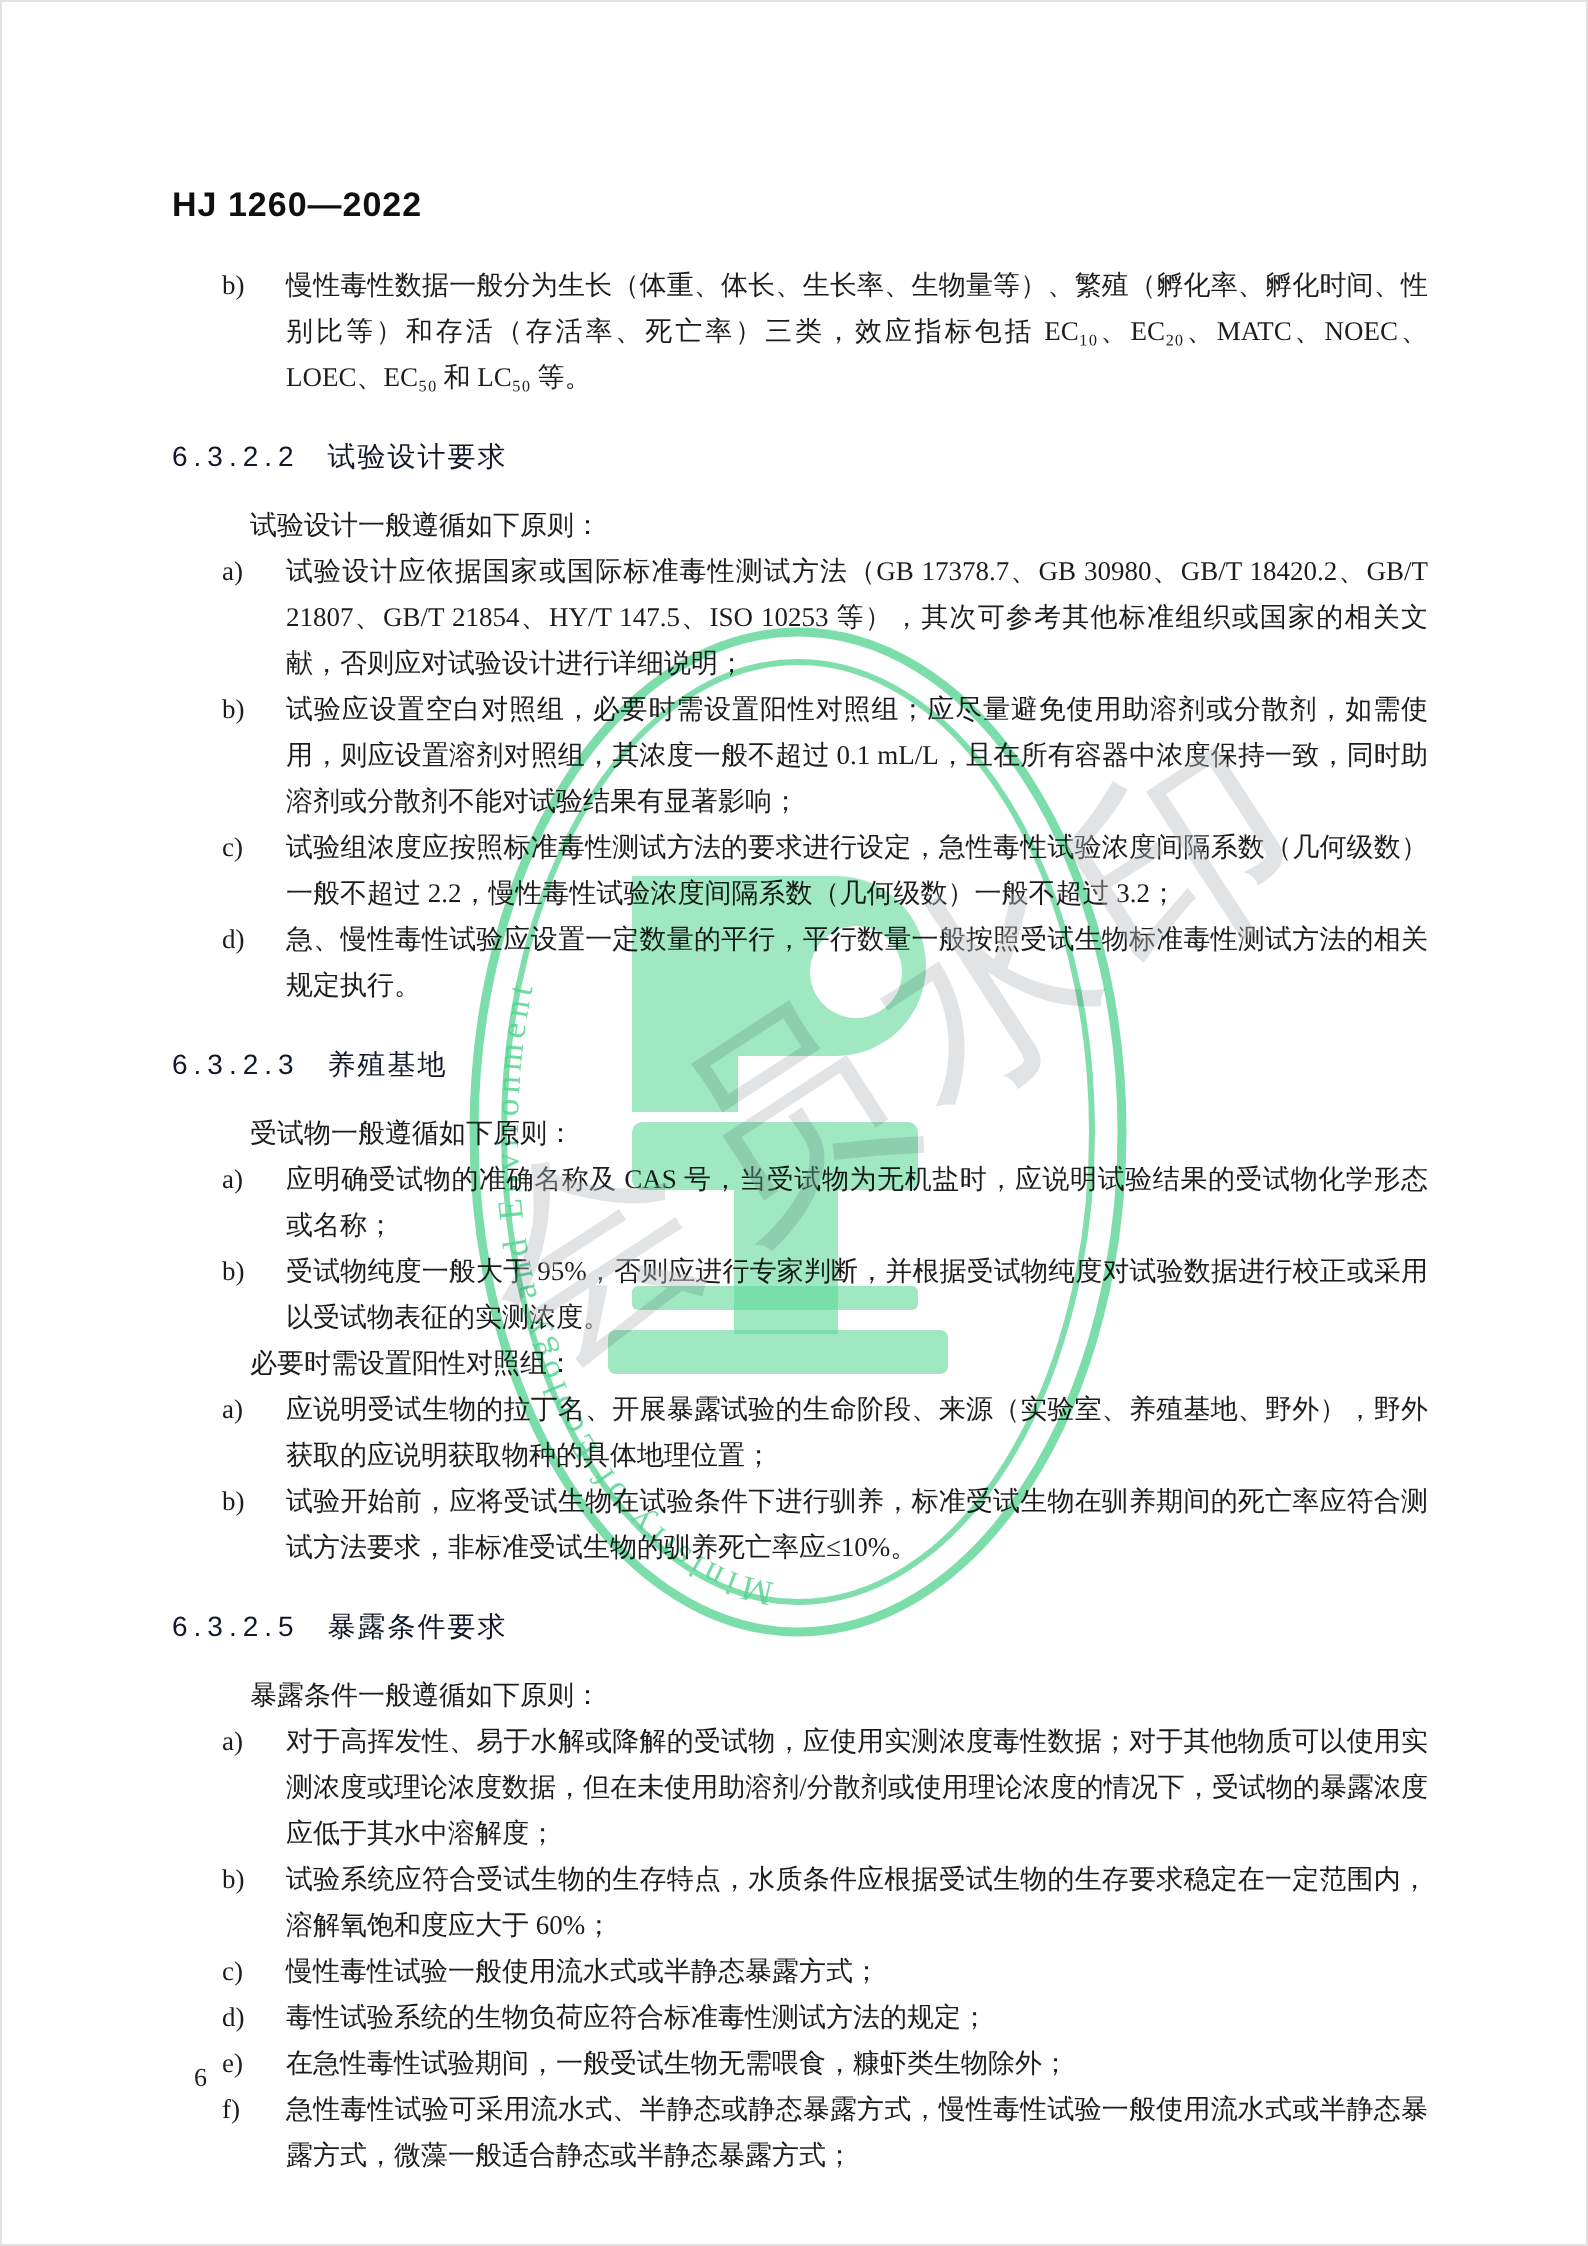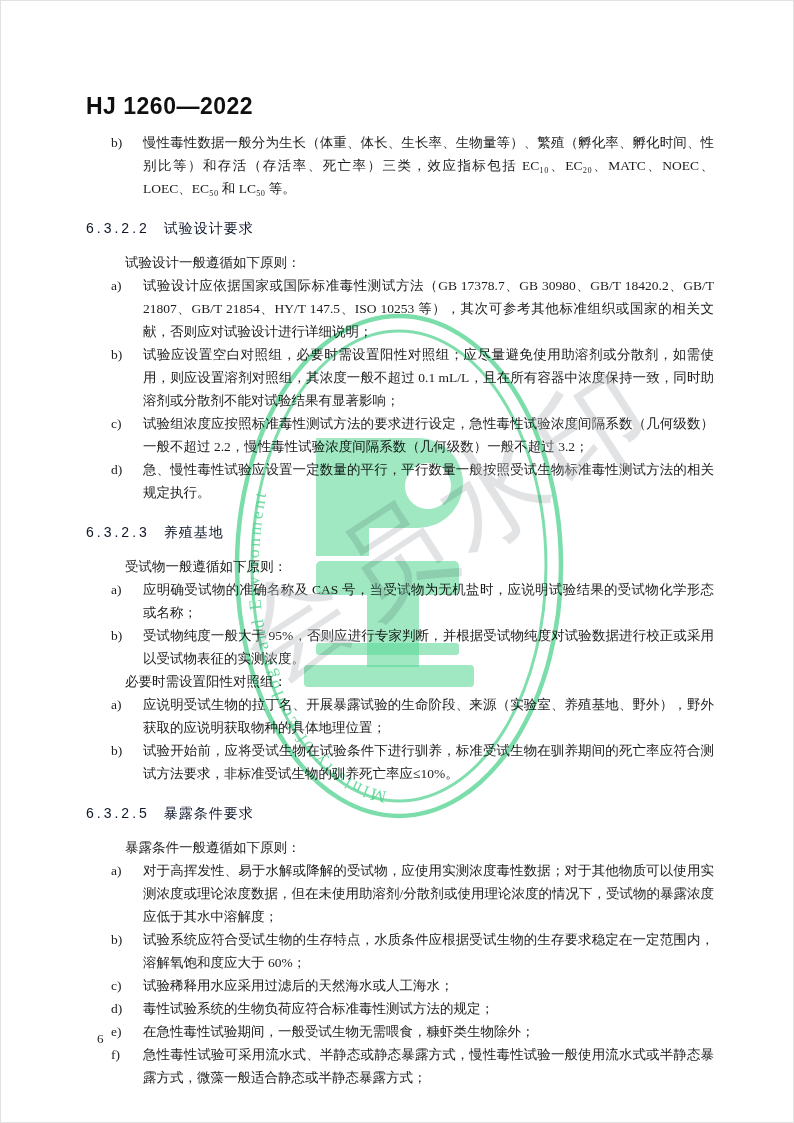--- a/index.html
+++ b/index.html
@@ -5,21 +5,21 @@
   html,body { margin:0; padding:0; background:#f2f2f2; }
   .page {
     position:relative; width:794px; height:1123px; margin:0 auto;
     background:#ffffff; border:1px solid #e2e2e2; box-sizing:border-box;
     font-family:"Liberation Serif","DejaVu Serif",serif; color:#1c1c1c;
     overflow:hidden;
   }
   .doc-header {
     position:absolute; left:85px; top:92px;
     font-family:"Liberation Sans","DejaVu Sans",sans-serif;
-    font-weight:bold; font-size:23px; letter-spacing:0.5px; color:#101010;
+    font-weight:bold; font-size:17px; letter-spacing:0.5px; color:#101010;
   }
   .content {
     position:absolute; left:85px; top:130px; width:628px;
     font-size:13.5px; line-height:23px; text-align:justify;
   }
   .section-heading {
     font-family:"Liberation Sans","DejaVu Sans",sans-serif;
     font-weight:normal; font-size:14px; color:#0f172a;
     margin:17px 0 11px 0; letter-spacing:1px; text-align:left;
   }
@@ -99,21 +99,21 @@
     <div class="list-item">
       <span class="marker">a)</span>
       <span>对于高挥发性、易于水解或降解的受试物，应使用实测浓度毒性数据；对于其他物质可以使用实测浓度或理论浓度数据，但在未使用助溶剂/分散剂或使用理论浓度的情况下，受试物的暴露浓度应低于其水中溶解度；</span>
     </div>
     <div class="list-item">
       <span class="marker">b)</span>
       <span>试验系统应符合受试生物的生存特点，水质条件应根据受试生物的生存要求稳定在一定范围内，溶解氧饱和度应大于 60%；</span>
     </div>
     <div class="list-item">
       <span class="marker">c)</span>
-      <span>试验稀释用水应采用过滤后的天然海水或人工海水；</span>
+      <span>慢性毒性试验一般使用流水式或半静态暴露方式；</span>
     </div>
     <div class="list-item">
       <span class="marker">d)</span>
       <span>毒性试验系统的生物负荷应符合标准毒性测试方法的规定；</span>
     </div>
     <div class="list-item">
       <span class="marker">e)</span>
       <span>在急性毒性试验期间，一般受试生物无需喂食，糠虾类生物除外；</span>
     </div>
     <div class="list-item">

